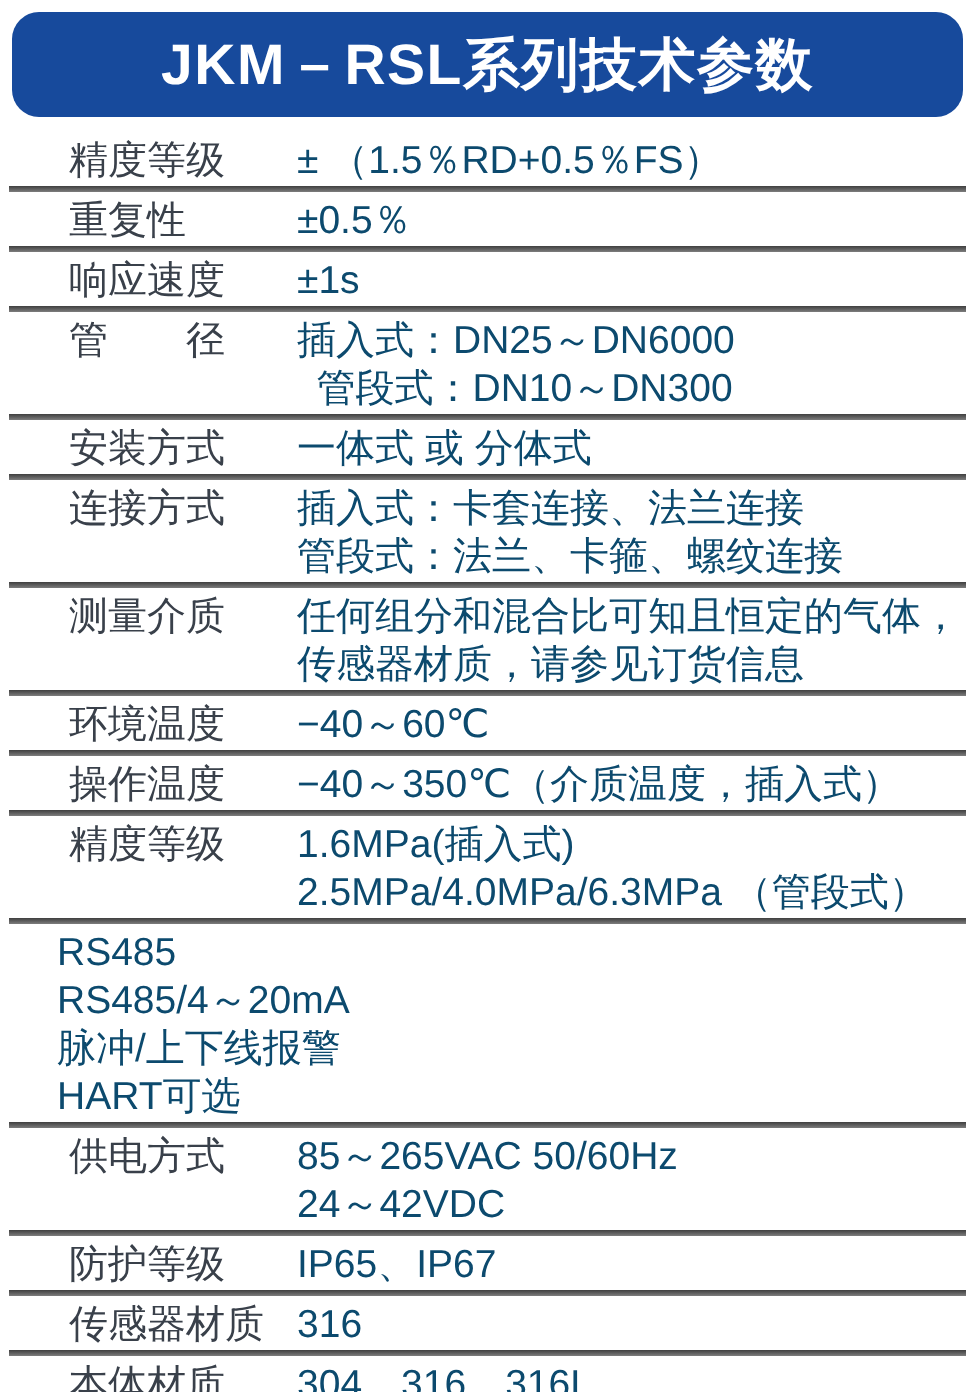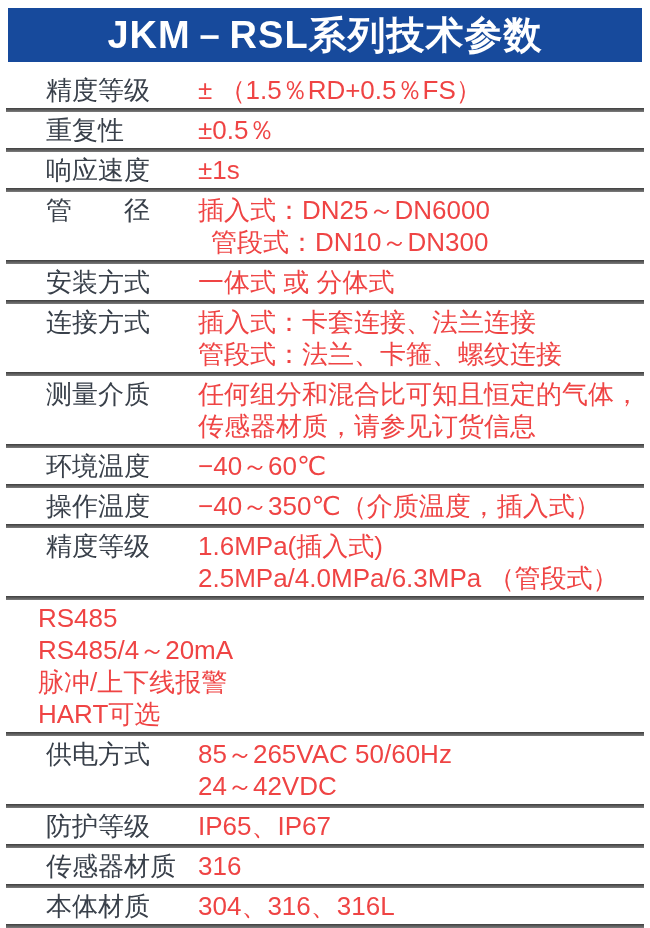--- a/index.html
+++ b/index.html
@@ -6,25 +6,26 @@
   html, body {
     width: 650px; height: 928px;
     background: #ffffff;
     font-family: "Liberation Sans", "DejaVu Sans", sans-serif;
     overflow: hidden;
   }
   .page { width: 650px; height: 928px; background: #ffffff; }
 
   .header-bar {
     margin: 8px 8px 0 8px;
-    height: 54px;
+    height: 70px;
     background: #174a9c;
     display: flex;
     align-items: center;
     justify-content: center;
+    border-radius: 18px;
   }
   .header-title {
     color: #ffffff;
     font-size: 38px;
     font-weight: 700;
     letter-spacing: 1px;
     white-space: nowrap;
   }
 
   .spec-table {
@@ -47,21 +48,21 @@
     padding-left: 8px;
     font-size: 26px;
     line-height: 32px;
     color: #39404a;
     white-space: pre-line;
   }
   .value {
     flex: 1;
     font-size: 26px;
     line-height: 32px;
-    color: #ef4444;
+    color: #0c4a6e;
     white-space: pre-line;
   }
 </style>
 </head>
 <body>
 
 <div class="page">
 
   <div class="header-bar">
     <div class="header-title">JKM－RSL系列技术参数</div>

